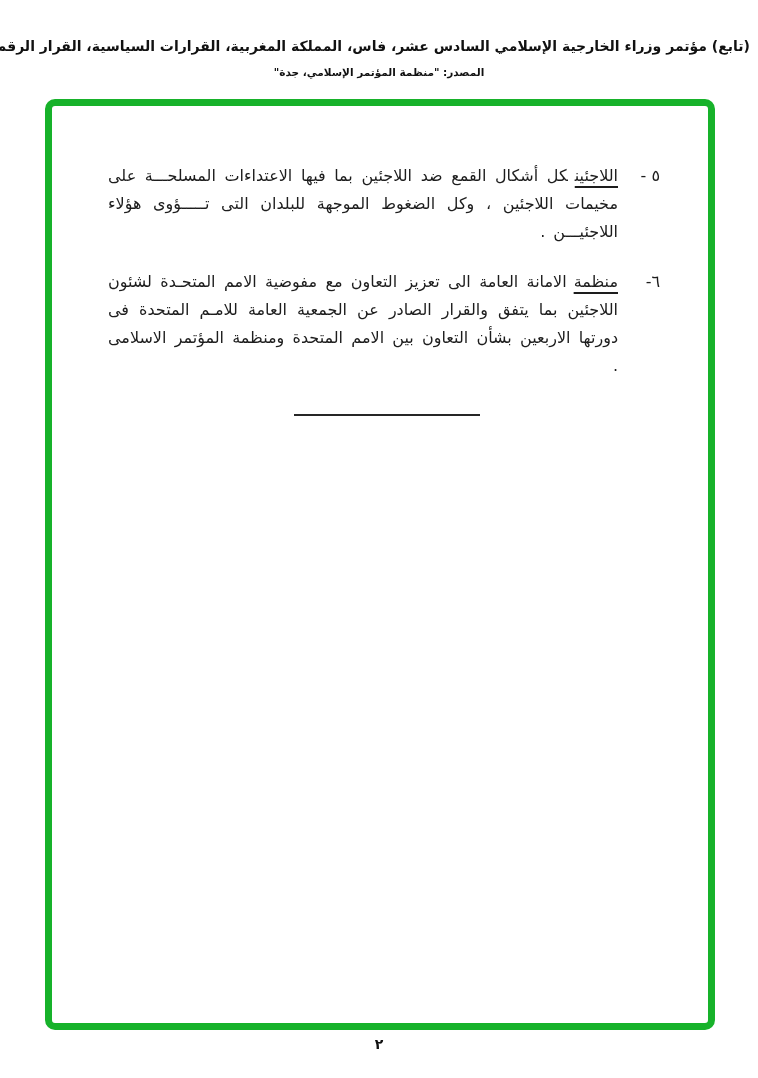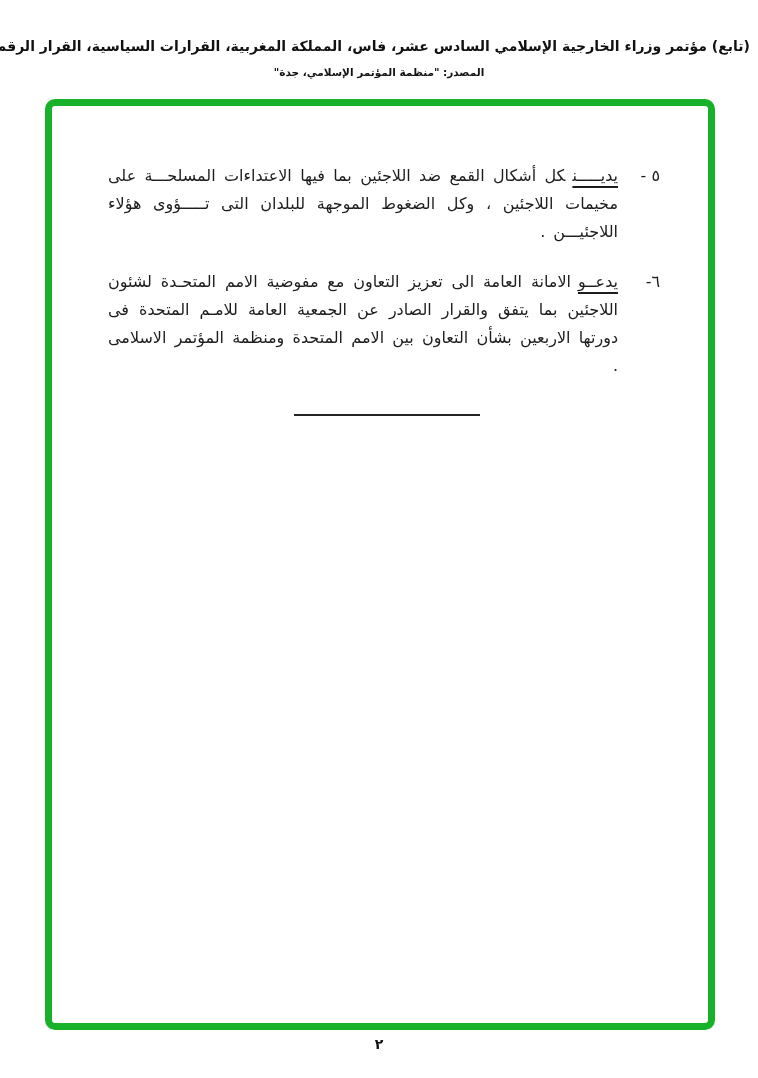--- a/index.html
+++ b/index.html
@@ -108,28 +108,28 @@
   <div class="header-title">(تابع) مؤتمر وزراء الخارجية الإسلامي السادس عشر، فاس، المملكة المغربية، القرارات السياسية، القرار الرقم ١٦/٢٧-س</div>
 
   <div class="header-source">المصدر:  "منظمة المؤتمر الإسلامي، جدة"</div>
 
   <div class="doc-frame" style="border-color: rgb(23, 178, 42);">
     <div class="doc-body">
 
       <div class="para">
         <span class="para-marker">٥ -</span>
         <div class="para-text">
-          <span class="para-keyword">يديـــــن</span><span>كل أشكال القمع ضد اللاجئين بما فيها الاعتداءات المسلحـــة على مخيمات اللاجئين ، وكل الضغوط الموجهة للبلدان التى تـــــؤوى هؤلاء اللاجئيـــن .</span>
+          <span class="para-keyword">اللاجئين</span><span>كل أشكال القمع ضد اللاجئين بما فيها الاعتداءات المسلحـــة على مخيمات اللاجئين ، وكل الضغوط الموجهة للبلدان التى تـــــؤوى هؤلاء اللاجئيـــن .</span>
         </div>
       </div>
 
       <div class="para">
         <span class="para-marker">٦-</span>
         <div class="para-text">
-          <span class="para-keyword">يدعــو</span><span>الامانة العامة الى تعزيز التعاون مع مفوضية الامم المتحـدة لشئون اللاجئين بما يتفق والقرار الصادر عن الجمعية العامة للامـم المتحدة فى دورتها الاربعين بشأن التعاون بين الامم المتحدة ومنظمة المؤتمر الاسلامى .</span>
+          <span class="para-keyword">منظمة</span><span>الامانة العامة الى تعزيز التعاون مع مفوضية الامم المتحـدة لشئون اللاجئين بما يتفق والقرار الصادر عن الجمعية العامة للامـم المتحدة فى دورتها الاربعين بشأن التعاون بين الامم المتحدة ومنظمة المؤتمر الاسلامى .</span>
         </div>
       </div>
 
       <div class="section-divider"></div>
 
     </div>
   </div>
 
   <div class="page-number">٢</div>
 

